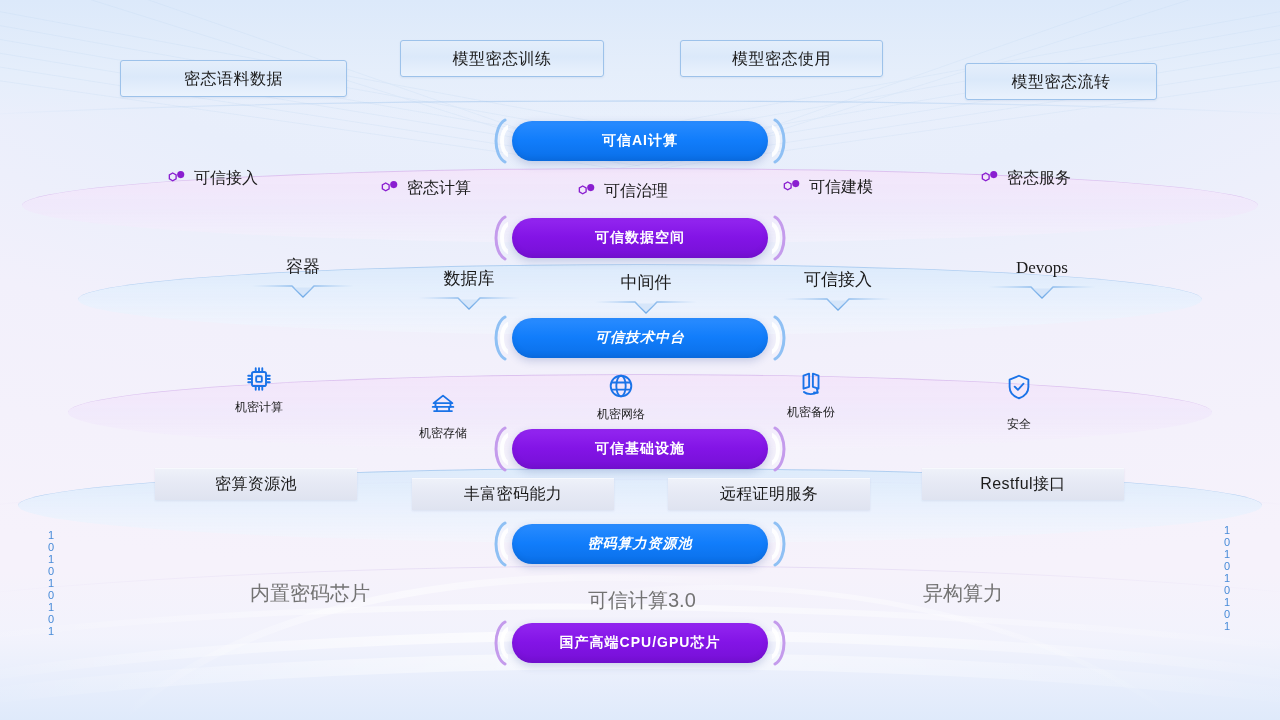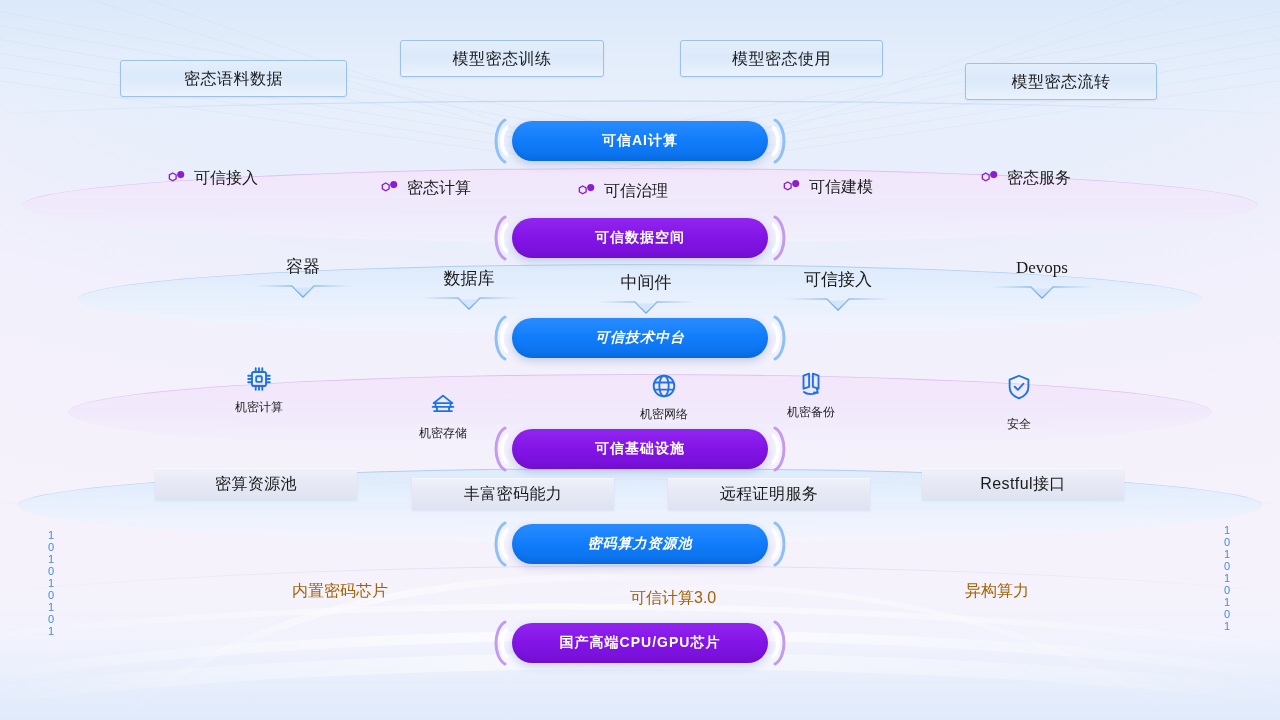--- a/index.html
+++ b/index.html
@@ -90,21 +90,21 @@
   .cap-box{
     position:absolute;box-sizing:border-box;
     background:linear-gradient(180deg,#eef1f9 0%,#e7eaf5 40%,#dfe3f0 100%);
     border-top:1px solid #f7f9fd;
     display:flex;align-items:center;justify-content:center;
     font-size:16px;color:#1b1b1b;letter-spacing:.4px;
     box-shadow:0 1px 2px rgba(120,130,170,.14);
   }
 
   
-  .plain{position:absolute;font-size:16px;color:#a16207;white-space:nowrap;line-height:1;margin-left:42px;}
+  .plain{position:absolute;font-size:20px;color:#737373;white-space:nowrap;line-height:1;}
 
   
   .binary{
     position:absolute;display:flex;flex-direction:column;align-items:center;
     font-family:"Liberation Sans","DejaVu Sans",sans-serif;
     font-size:11px;color:#3f86d6;line-height:12px;letter-spacing:0;
     opacity:.95;
   }
   .binary span{display:block;}
 </style>
@@ -387,21 +387,21 @@
         <svg class="ic" viewBox="0 0 32 32">
         <g fill="none" stroke="#1a73e8" stroke-width="2" stroke-linecap="round" stroke-linejoin="round">
           <path d="M6 14 L16 6 L26 14 Z"></path>
           <path d="M5 18h22"></path>
             <path d="M6.5 22.5h19"></path>
           <path d="M8 14v4M24 14v4M9.5 18.5v4M22.5 18.5v4"></path>
         </g>
         </svg>
         <div class="lab">机密存储</div>
       </div>
-      <div class="iconnode" style="left: 604px; top: 371px; width: 120px; justify-content: center;">
+      <div class="iconnode" style="left: 561px; top: 371px; width: 120px; justify-content: center;">
         <svg class="ic" viewBox="0 0 32 32">
         <g fill="none" stroke="#1a73e8" stroke-width="2">
           <circle cx="16" cy="16" r="11"></circle>
           <ellipse cx="16" cy="16" rx="5" ry="11"></ellipse>
           <path d="M5.4 12.2h21.2M5.4 19.8h21.2"></path>
         </g>
         </svg>
         <div class="lab">机密网络</div>
       </div>
       <div class="iconnode" style="left: 751px; top: 369px; width: 120px;">

